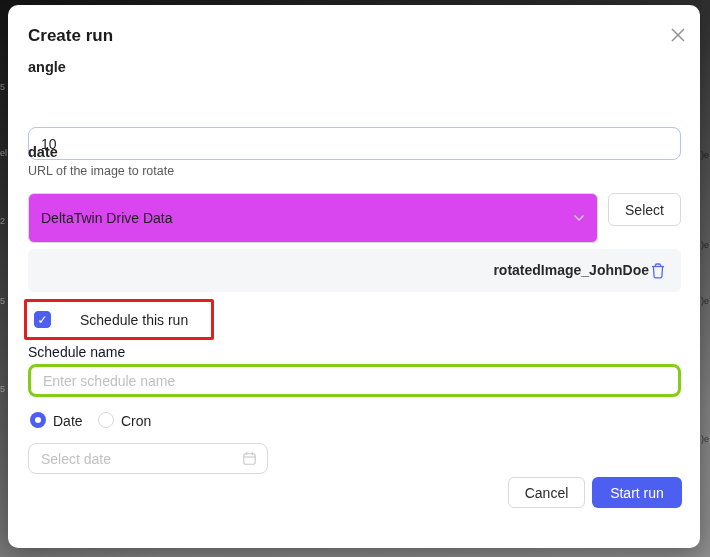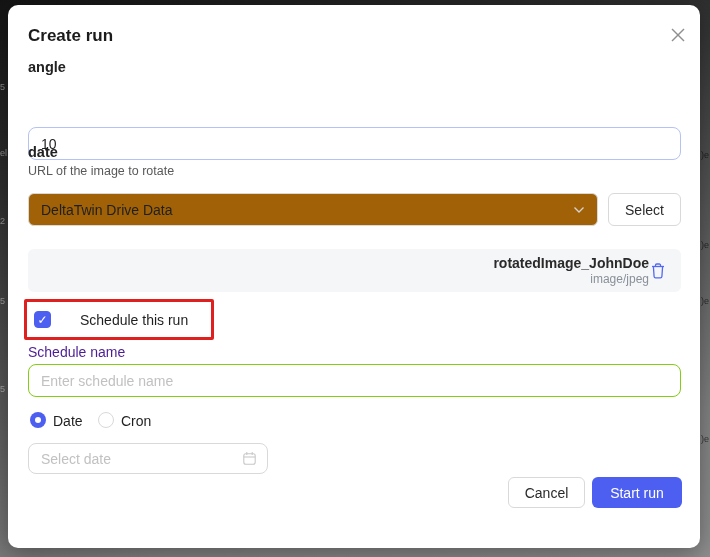--- a/index.html
+++ b/index.html
@@ -20,30 +20,30 @@
   }
   .abs { position:absolute; }
 
   .modal-title { left:20px; top:21px; font-size:17px; font-weight:700; color:#1b1b1b; }
   .close-btn { right:10px; top:18px; width:24px; height:24px; background:none; border:none; cursor:pointer; display:flex; align-items:center; justify-content:center; }
 
   .field-label { left:20px; font-size:14.5px; font-weight:700; color:#222; }
   .field-hint  { left:20px; font-size:12.5px; color:#595959; }
 
   .text-input {
-    left:20px; width:653px; height:33px; border:1px solid #84cc16; border-radius:8px;
+    left:20px; width:653px; height:33px; border:3px solid #84cc16; border-radius:8px;
     padding:0 12px; font-size:14px; color:#1f1f1f; background:#fff; outline:none;
     font-family:"Liberation Sans", sans-serif;
   }
   .text-input::placeholder { color:#c1c1c1; }
   .angle-border { border:1px solid #b6c2f3 !important;margin-top:29px; }
 
   .select-box {
-    left:20px; top:188px; width:570px; height:33px; border:1px solid #d9d9d9; border-radius:6px;
-    background:#a16207; display:flex; align-items:center; padding:0 12px; cursor:pointer;
+    left:20px; top:188px; width:570px; height:50px; border:1px solid #d9d9d9; border-radius:6px;
+    background:#d946ef; display:flex; align-items:center; padding:0 12px; cursor:pointer;
   }
   .select-value { font-size:14px; color:#1f1f1f; flex:1; }
   .btn {
     height:33px; border:1px solid #d9d9d9; border-radius:6px; background:#fff;
     font-size:14px; color:#2a2a2a; cursor:pointer; font-family:"Liberation Sans", sans-serif;
   }
   .select-btn { left:600px; top:188px; width:73px; }
 
   .file-row {
     left:20px; top:244px; width:653px; height:43px; background:#f5f6f8; border-radius:6px;
@@ -58,21 +58,21 @@
     left:16px; top:294px; width:190px; height:41px;
     border:3px solid #e01f1f; border-radius:2px; pointer-events:none;
   }
   .checkbox {
     left:26px; top:306px; width:17px; height:17px; border-radius:4px;
     background:#4c5ff0; border:1px solid #4c5ff0; color:#fff; font-size:12px;
     display:flex; align-items:center; justify-content:center; cursor:pointer; line-height:1;
   }
   .checkbox-label { left:51px; top:307px; font-size:14px; color:#1f1f1f; cursor:pointer;margin-left:21px; }
 
-  .plain-label { left:20px; font-size:14px; color:#4c1d95; }
+  .plain-label { left:20px; font-size:14px; color:#0f172a; }
 
   .radio { width:16px; height:16px; border-radius:50%; cursor:pointer; }
   .radio.selected { background:#4c5ff0; display:flex; align-items:center; justify-content:center; }
   .radio.selected::after { content:""; width:6px; height:6px; border-radius:50%; background:#fff; }
   .radio.unselected { background:#fff; border:1px solid #d9d9d9; }
   .radio-label { font-size:14px; color:#1f1f1f; cursor:pointer; }
 
   .date-wrap { left:20px; top:438px; width:240px; height:31px; border:1px solid #d9d9d9; border-radius:8px; background:#fff; }
   .date-input { position:absolute; left:0; top:0; width:100%; height:100%; border:none; outline:none; background:transparent; padding:0 30px 0 12px; font-size:14px; color:#1f1f1f; font-family:"Liberation Sans", sans-serif; }
   .date-input::placeholder { color:#c1c1c1; }
@@ -120,21 +120,20 @@
       <span class="select-value">DeltaTwin Drive Data</span>
       <svg width="12" height="8" viewBox="0 0 12 8">
         <polyline points="1.5,1.5 6,6 10.5,1.5" fill="none" stroke="#d4d4d4" stroke-width="1.3"></polyline>
       </svg>
     </div>
     <button class="abs btn select-btn">Select</button>
 
     <div class="abs file-row">
       <div class="file-meta">
         <div class="file-name">rotatedImage_JohnDoe</div>
-        <div class="file-mime">image/jpeg</div>
       </div>
       <button class="trash-btn">
         <svg width="14" height="16" viewBox="0 0 14 16" fill="none" stroke="#5468f4" stroke-width="1.3">
           <path d="M1 3.5h12"></path>
           <path d="M4.5 3.5V2.2a1.2 1.2 0 0 1 1.2-1.2h2.6a1.2 1.2 0 0 1 1.2 1.2v1.3"></path>
           <path d="M2.4 3.5l.7 10a1.5 1.5 0 0 0 1.5 1.4h4.8a1.5 1.5 0 0 0 1.5-1.4l.7-10"></path>
         </svg>
       </button>
     </div>
 

